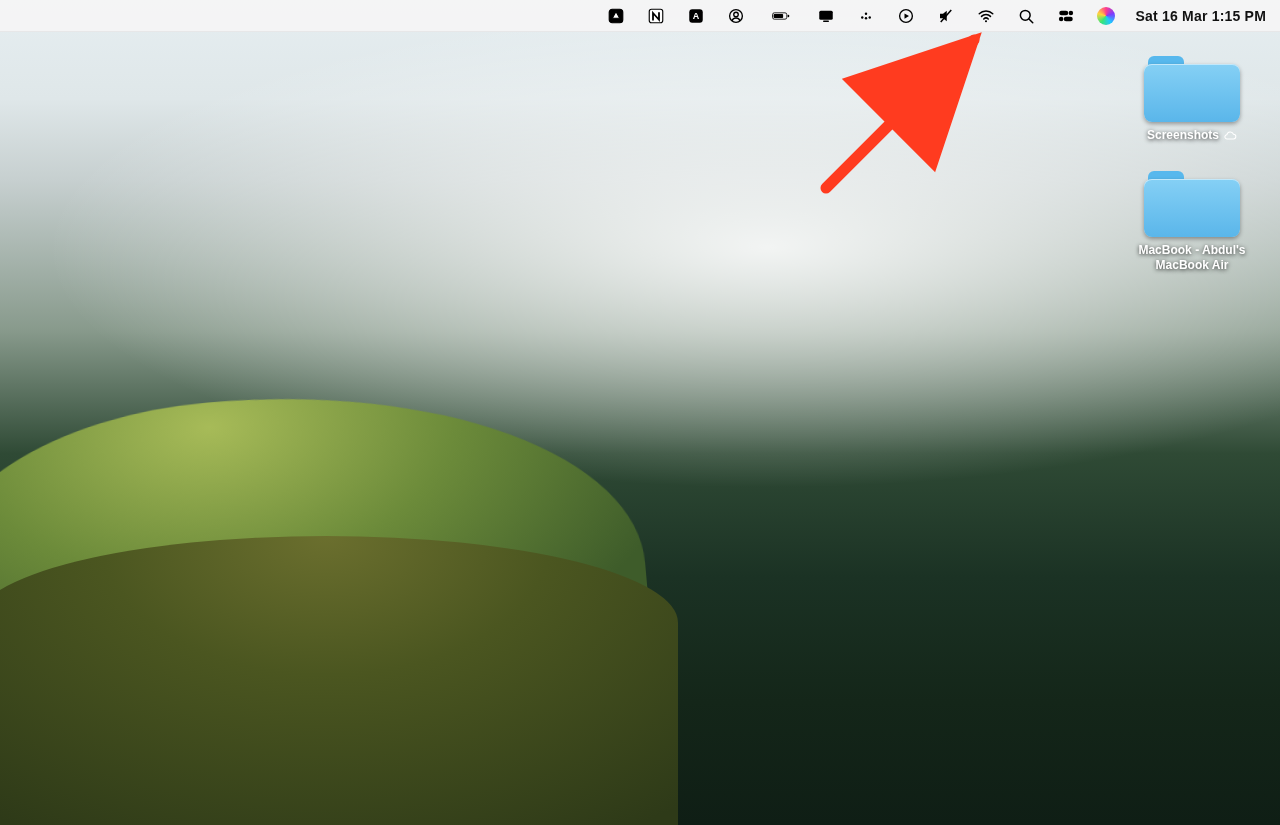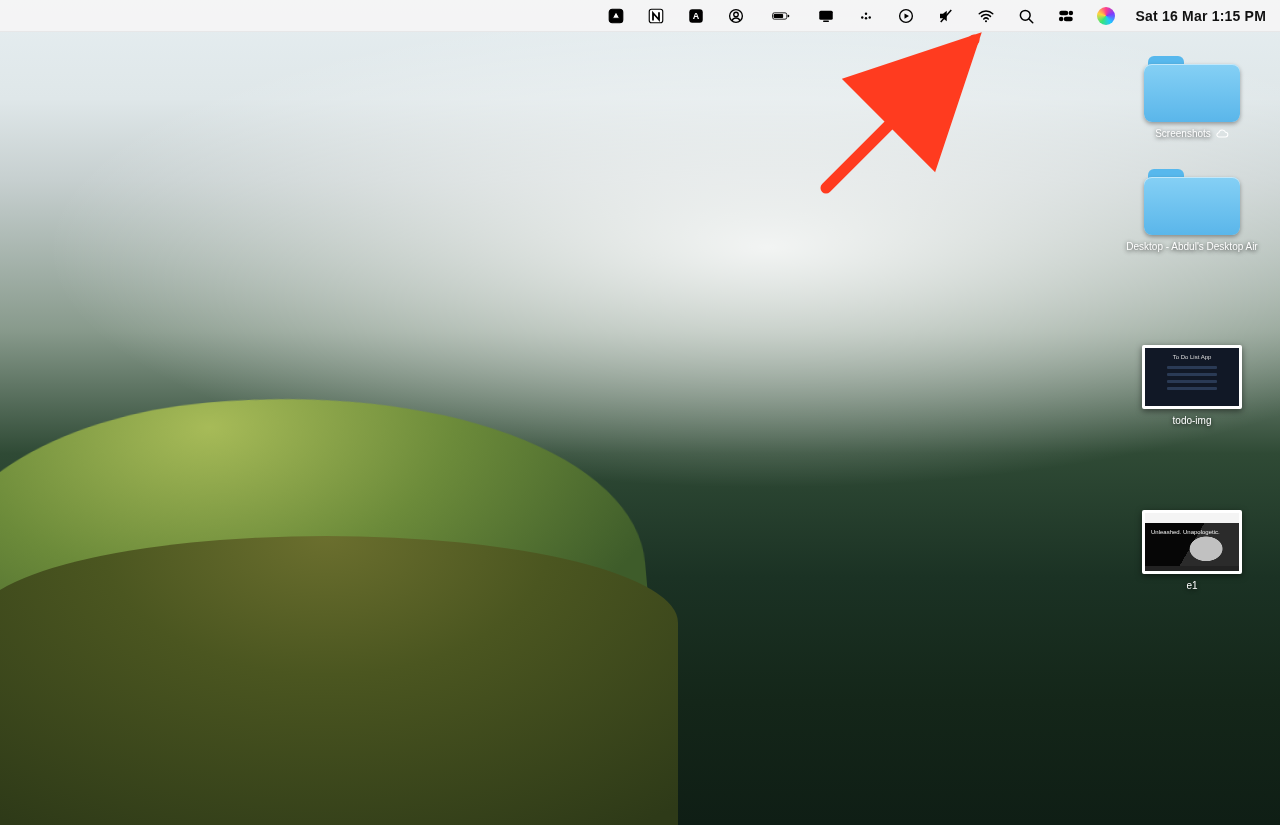--- a/index.html
+++ b/index.html
@@ -50,21 +50,21 @@
     position:absolute; pointer-events:none;
   }
 
   
   .desktop-icons {
     position:absolute; top:50px; right:8px; width:160px;
     display:flex; flex-direction:column; align-items:center; gap:22px;
   }
   .desktop-icon { width:160px; display:flex; flex-direction:column; align-items:center; gap:6px; cursor:default; }
   .desktop-icon .label {
-    color:#fff; font-size:10px; font-weight:400; text-align:center;
+    color:#fff; font-size:12px; font-weight:700; text-align:center;
     text-shadow: 0 1px 4px rgba(0,0,0,0.8);
     line-height:1.25; display:flex; align-items:center; gap:4px; justify-content:center;
     max-width:160px;
   }
   .folder {
     width:96px; height:72px; position:relative;
   }
   .folder::before {
     content:""; position:absolute; top:6px; left:4px; width:36px; height:14px;
     background:#57b8ed; border-radius:6px 6px 0 0;
@@ -218,46 +218,23 @@
       <span>Screenshots</span>
       <svg class="cloud-mini" viewBox="0 0 24 16">
           <path d="M7 13h11a4 4 0 0 0 0-8 6 6 0 0 0-11.5 1A3.5 3.5 0 0 0 7 13Z" fill="none" stroke="#fff" stroke-width="1.8"></path>
         </svg>
     </div>
   </div>
 
   <div class="desktop-icon">
     <div class="folder"></div>
     <div class="label">
-      <span>Desktop - Abdul's Desktop Air</span>
+      <span>MacBook - Abdul's MacBook Air</span>
     </div>
   </div>
 
   <div style="height:48px"></div>
 
-  <div class="desktop-icon">
-    <div class="thumb">
-      <div class="t-title">To Do List App</div>
-      <div class="t-lines">
-          <div></div>
-          <div></div>
-          <div></div>
-          <div></div>
-        </div>
-    </div>
-    <div class="label">
-      <span>todo-img</span>
-    </div>
-  </div>
 
   <div style="height:38px"></div>
 
-  <div class="desktop-icon">
-    <div class="thumb e1">
-      <div class="bw"></div>
-      <div class="cap">Unleashed. Unapologetic.</div>
-    </div>
-    <div class="label">
-      <span>e1</span>
-    </div>
-  </div>
 
 </div>
 
 </body></html>

